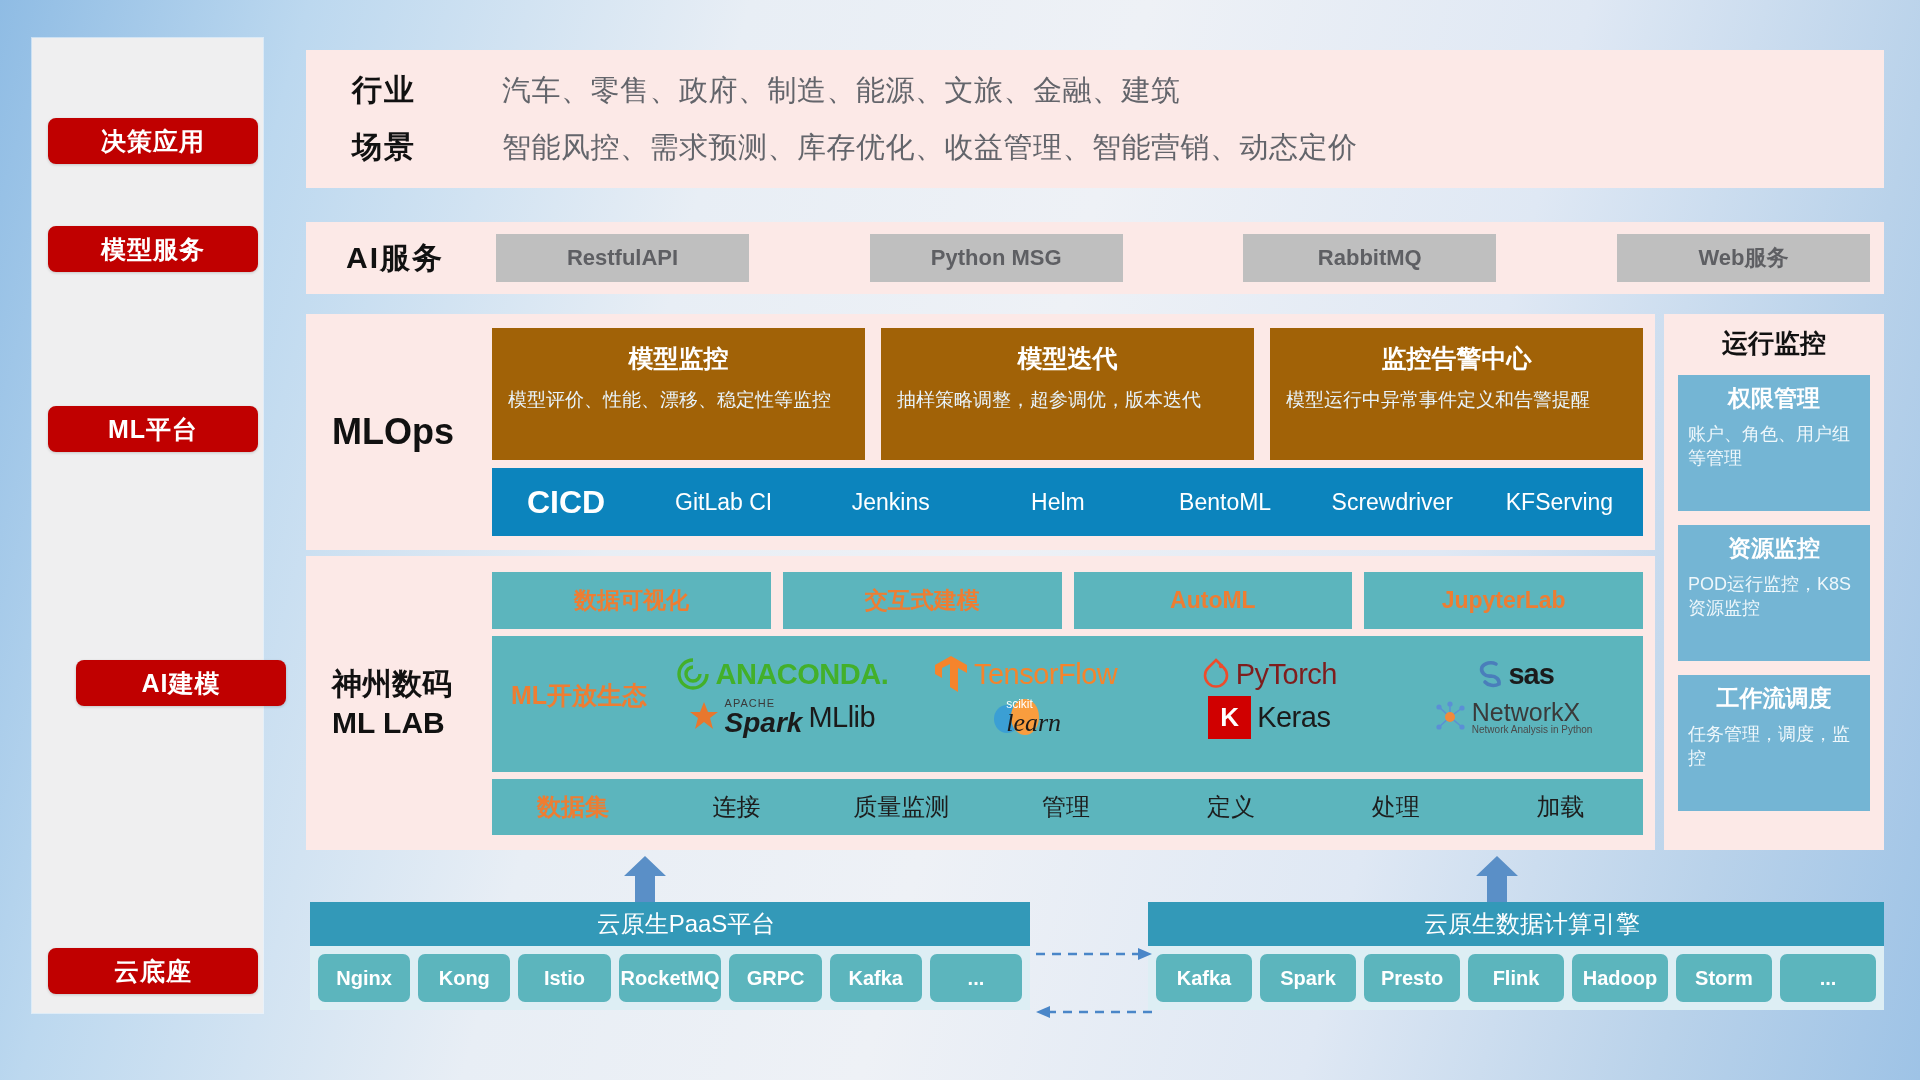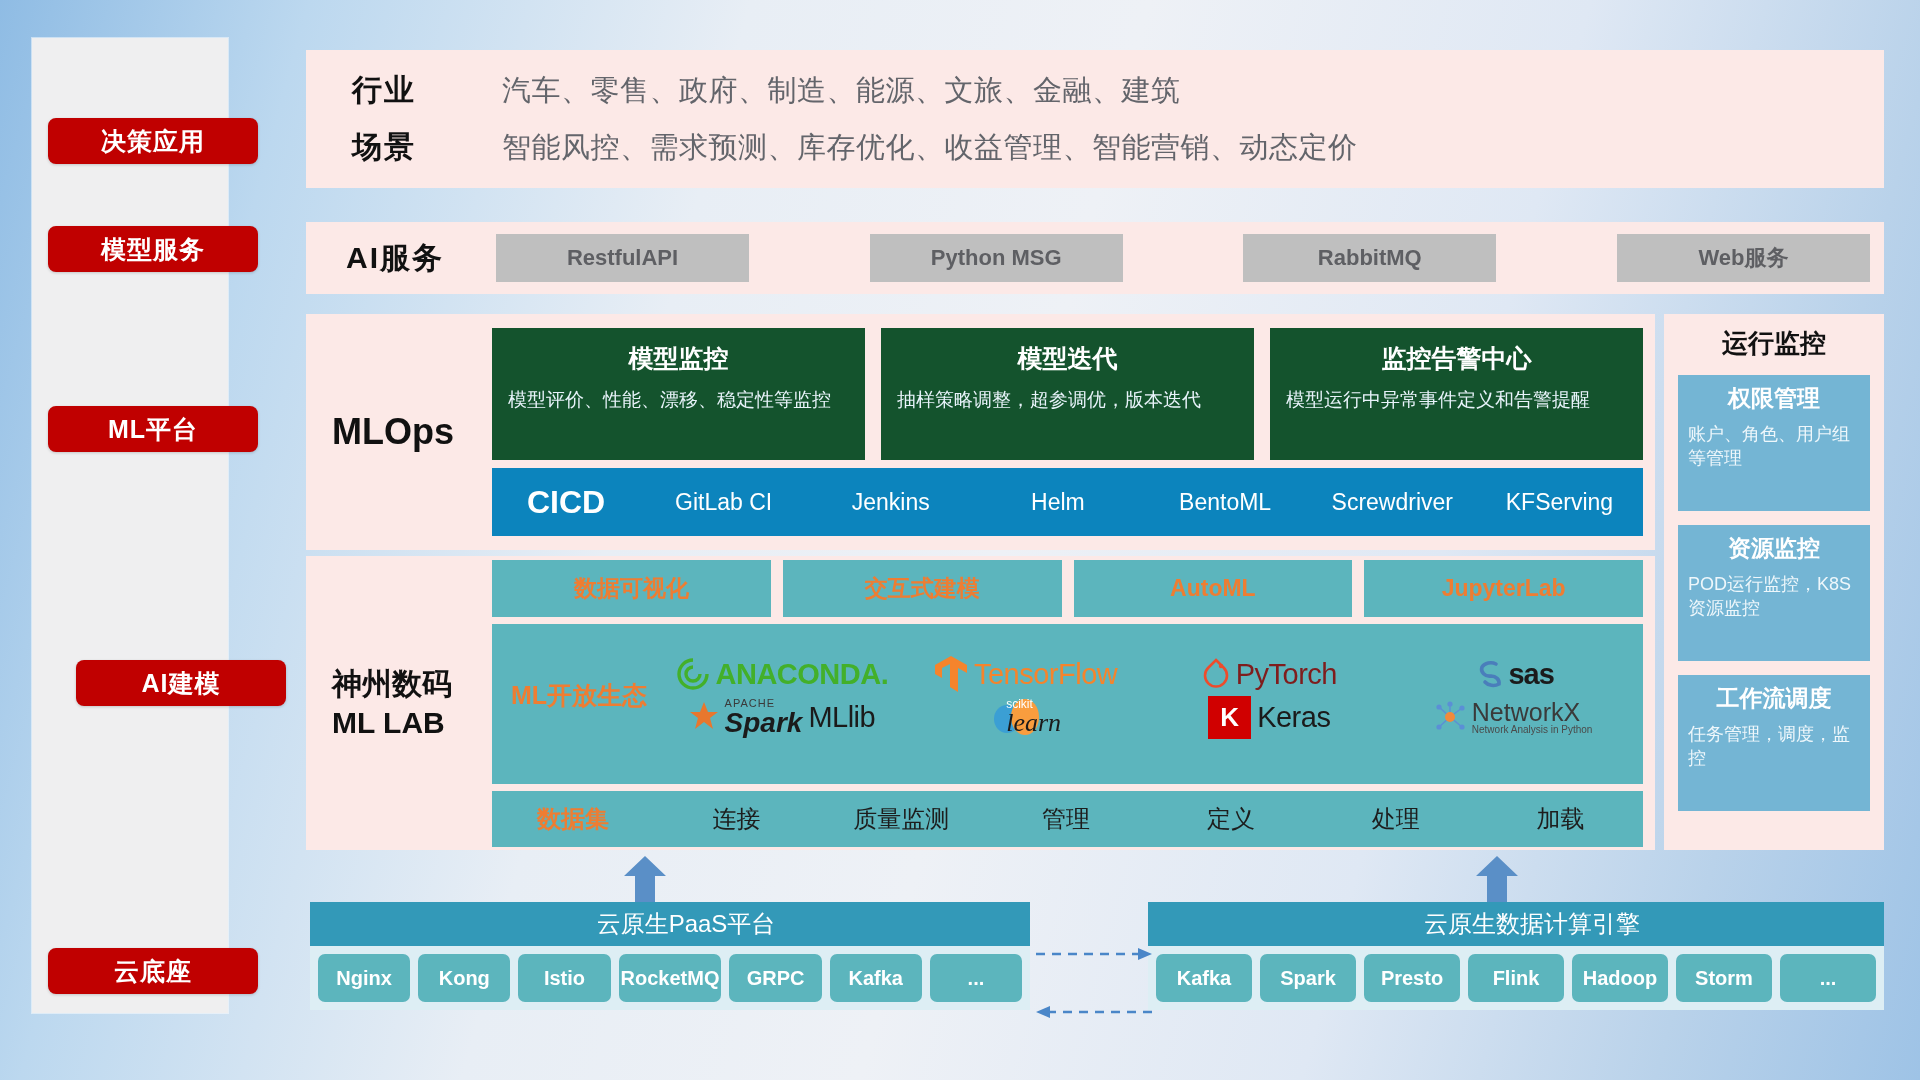--- a/index.html
+++ b/index.html
@@ -7,21 +7,21 @@
   body {
     font-family: "Liberation Sans", "DejaVu Sans", sans-serif;
     background: linear-gradient(105deg, #8fbce4 0%, #bcd8ef 14%, #e8eef5 34%, #eef1f6 52%, #dfe8f4 72%, #b9d2ea 88%, #9ec3e6 100%);
     overflow: hidden;
     position: relative;
   }
 
   
   #left-rail {
     position: absolute; left: 32px; top: 38px;
-    width: 196px; height: 975px;
+    width: 231px; height: 975px;
     background: #efeff0;
     box-shadow: 0 0 0 1px rgba(255,255,255,.5);
   }
   .rail-chip {
     position: absolute; left: 16px; width: 210px; height: 46px;
     background: #c00000; border-radius: 8px;
     color: #fff; font-size: 25px; font-weight: bold;
     display: flex; align-items: center; justify-content: center;
     letter-spacing: 1px;
     box-shadow: 0 1px 3px rgba(0,0,0,.18);
@@ -64,21 +64,21 @@
   
   #band-mlops {
     position: absolute; left: 306px; top: 314px; width: 1349px; height: 236px;
     display: flex; align-items: center; padding-left: 26px;
   }
   #mlops-label { width: 160px; font-size: 36px; font-weight: bold; color: #111; }
   #mlops-right { flex: 1; height: 100%; display: flex; flex-direction: column;
                  justify-content: center; gap: 8px; padding-right: 12px; }
   #mlops-cards { display: flex; gap: 16px; }
   .blue-card {
-    flex: 1; background: #14532d; color: #fff;
+    flex: 1; background: #a16207; color: #fff;
     padding: 14px 16px 12px 16px; height: 132px;
   }
   .blue-card-title {
     font-size: 25px; font-weight: bold; text-align: center; margin-bottom: 12px;
   }
   .blue-card-desc { font-size: 19px; line-height: 1.35; color: #e8f3fa; }
 
   #cicd-bar {
     background: #0c84bd; height: 68px; display: flex; align-items: center;
     color: #fff; overflow: hidden;
@@ -100,21 +100,21 @@
   }
   #mllab-right { flex: 1; height: 100%; display: flex; flex-direction: column;
                  justify-content: center; gap: 7px; padding-right: 12px; }
   #mllab-tools { display: flex; gap: 12px; }
   .teal-chip {
     flex: 1; height: 57px; background: #5cb5bd;
     display: flex; align-items: center; justify-content: center;
     font-size: 23px; font-weight: bold; color: #ee7d32;
   }
   #eco-bar {
-    background: #5cb5bd; height: 160px; display: flex; align-items: center;
+    background: #5cb5bd; height: 136px; display: flex; align-items: center;
     padding: 0 8px 16px 6px;
   }
   #eco-label { width: 162px; text-align: center; font-size: 25px; font-weight: bold; color: #ee7d32; }
   #eco-logos { flex: 1; display: grid; grid-template-columns: repeat(4, 1fr);
                grid-template-rows: 1fr 1fr; align-items: center; justify-items: center; }
   .logo { display: flex; align-items: center; gap: 6px; }
   .logo-txt { font-size: 29px; letter-spacing: -.5px; }
 
   #ds-bar {
     background: #5cb5bd; height: 56px; display: flex; align-items: center; color: #1d1d1d;

